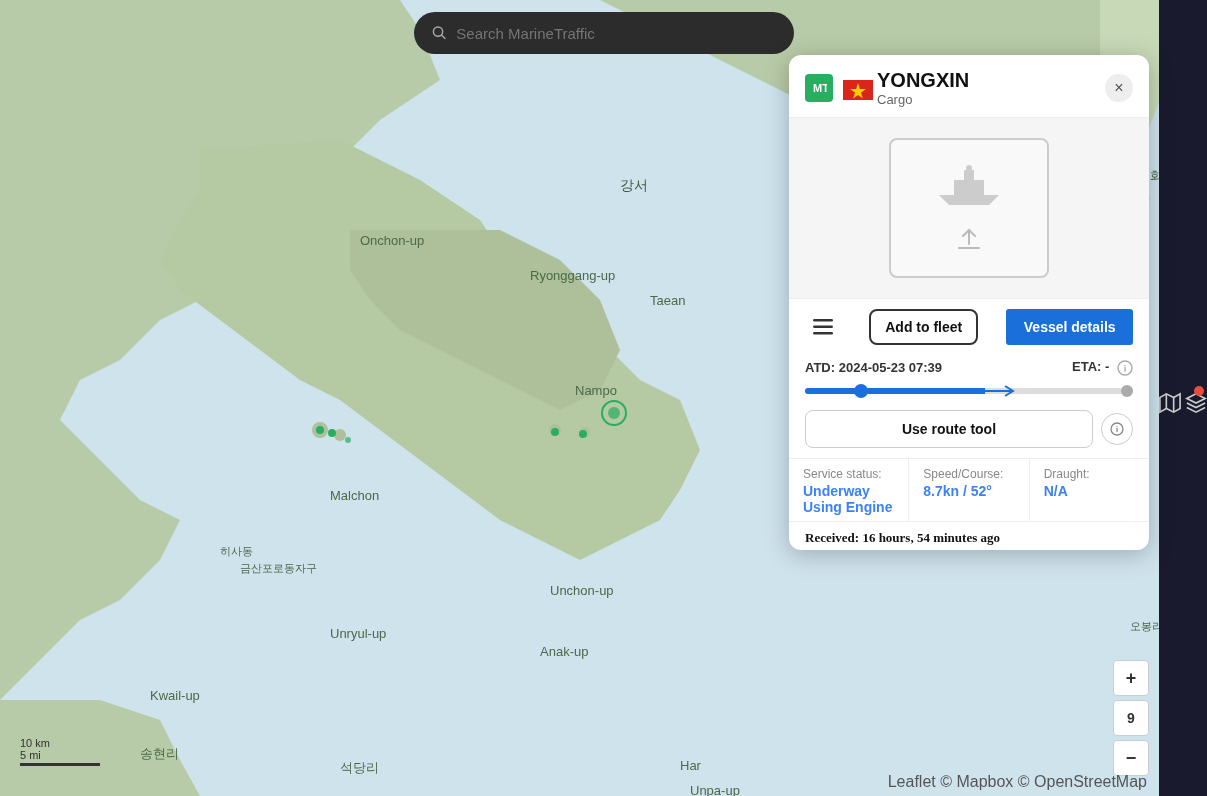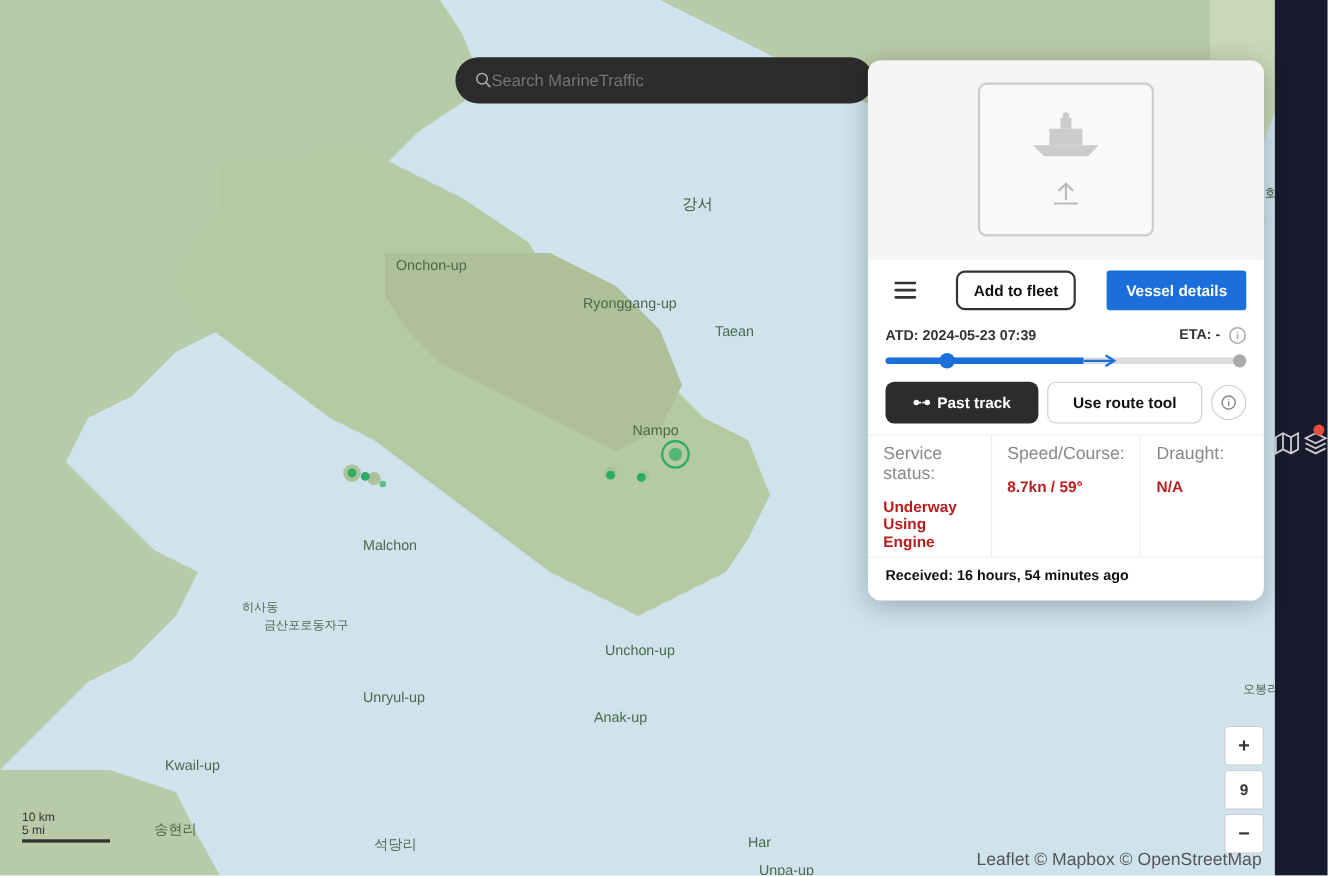--- a/index.html
+++ b/index.html
@@ -15,23 +15,22 @@
     
     #map-svg {
       position: absolute; top: 0; left: 0; width: 100%; height: 100%;
     }
 
     
     #search-bar {
       position: absolute; top: 12px; left: 50%; transform: translateX(-50%);
       width: 380px; height: 42px;
       background: #2c2c2c; border-radius: 24px;
-      display: flex; align-items: center; padding: 0 18px; 
+      display: flex; align-items: center; padding: 0 18px; gap: 10px;
       z-index: 100;
-      margin-top: 40px;
     }
     #search-bar input {
       background: transparent; border: none; outline: none;
       color: #aaa; font-size: 15px; width: 100%;
     }
 
     
     #right-toolbar {
       position: absolute; top: 0; right: 0; width: 48px; height: 100%;
       background: #1a1a2e; display: flex; flex-direction: row; align-items: center;
@@ -189,27 +188,27 @@
     }
 
     
     #card-stats {
       display: flex; border-top: 1px solid #eee;
     }
     .stat-cell {
       flex: 1; padding: 8px 14px 6px; border-right: 1px solid #eee;
     }
     .stat-cell:last-child { border-right: none; }
-    .stat-label { font-size: 16px; color: #888; }
-    .stat-value { font-size: 14px; font-weight: 700; color: #b91c1c; margin-top: 12px; }
+    .stat-label { font-size: 12px; color: #888; }
+    .stat-value { font-size: 14px; font-weight: 700; color: #3b82f6; margin-top: 2px; }
 
     
     #card-received {
-      padding: 8px 16px 16px; border-top: 1px solid #eee;
-      font-size: 13px; color: #555;
+      padding: 8px 16px 4px; border-top: 1px solid #eee;
+      font-size: 13px; color: #555; font-family: Liberation Serif, serif;
     }
     #card-received span { font-weight: 700; color: #111; }
 
     
     .toolbar-divider { width: 32px; height: 1px; background: rgba(255,255,255,0.15); margin: 4px 0; }
   </style>
 </head>
 <body>
 
 <div id="map-bg">
@@ -360,20 +359,40 @@
 <div id="scale-bar">
   <span>10 km</span><br>
   <span>5 mi</span>
   <div id="scale-line"></div>
 </div>
 
 <div id="attribution">Leaflet © Mapbox © OpenStreetMap</div>
 
 <div id="vessel-card">
 
+  <div id="card-header">
+    <div id="card-logo">
+      <svg viewBox="0 0 16 16" fill="white" xmlns="http://www.w3.org/2000/svg">
+        <rect width="16" height="16" fill="#27ae60"></rect>
+        <text x="2" y="12" font-size="11" fill="white" font-weight="bold">MT</text>
+      </svg>
+    </div>
+    <div id="card-flag">
+      
+      <svg viewBox="0 0 30 20" xmlns="http://www.w3.org/2000/svg" width="30" height="20">
+        <rect width="30" height="20" fill="#da251d"></rect>
+        <polygon points="15,3 16.9,9 23,9 18,12.5 19.8,18.5 15,15 10.2,18.5 12,12.5 7,9 13.1,9" fill="#ffcd00"></polygon>
+      </svg>
+    </div>
+    <div id="card-title-block">
+      <div id="card-title">YONGXIN</div>
+      <div id="card-subtitle">Cargo</div>
+    </div>
+    <button id="card-close">×</button>
+  </div>
 
   <div id="card-image">
     <div id="card-image-inner">
       <svg width="70" height="50" viewBox="0 0 70 50" fill="none" xmlns="http://www.w3.org/2000/svg">
         <path d="M5 35 L65 35 L55 45 L15 45 Z" fill="#ccc"></path>
         <rect x="20" y="20" width="30" height="15" fill="#ccc"></rect>
         <rect x="30" y="10" width="10" height="10" fill="#ccc"></rect>
         <circle cx="35" cy="8" r="3" fill="#ccc"></circle>
       </svg>
 
@@ -421,45 +440,37 @@
 
       <svg id="slider-arrow" width="36" height="18" viewBox="0 0 36 18">
         <line x1="0" y1="9" x2="28" y2="9" stroke="#1a6fdb" stroke-width="2"></line>
         <polyline points="20,4 28,9 20,14" fill="none" stroke="#1a6fdb" stroke-width="2"></polyline>
       </svg>
       <div id="slider-end"></div>
     </div>
   </div>
 
   <div id="card-track-btns">
-    <button id="past-track-btn">
-      <svg width="16" height="16" viewBox="0 0 16 16" fill="none">
-        <circle cx="3" cy="8" r="2.5" fill="white"></circle>
-        <circle cx="13" cy="8" r="2.5" fill="white"></circle>
-        <line x1="5.5" y1="8" x2="10.5" y2="8" stroke="white" stroke-width="1.5" stroke-dasharray="2 1"></line>
-      </svg>
-      <span>Past track</span>
-    </button>
     <button id="use-route-btn">Use route tool</button>
     <div id="route-info-btn">
       <svg width="14" height="14" viewBox="0 0 14 14" fill="none">
         <circle cx="7" cy="7" r="6" stroke="#888" stroke-width="1.3"></circle>
         <path d="M7 9.5V6.5M7 4.5h.01" stroke="#888" stroke-width="1.3" stroke-linecap="round"></path>
       </svg>
     </div>
   </div>
 
   <div id="card-stats">
     <div class="stat-cell">
       <div class="stat-label">Service status:</div>
       <div class="stat-value">Underway Using Engine</div>
     </div>
     <div class="stat-cell">
       <div class="stat-label">Speed/Course:</div>
-      <div class="stat-value">8.7kn / 59°</div>
+      <div class="stat-value">8.7kn / 52°</div>
     </div>
     <div class="stat-cell">
       <div class="stat-label">Draught:</div>
       <div class="stat-value">N/A</div>
     </div>
   </div>
 
   <div id="card-received">
     <span>Received:</span>
     <span>16 hours, 54 minutes ago</span>

